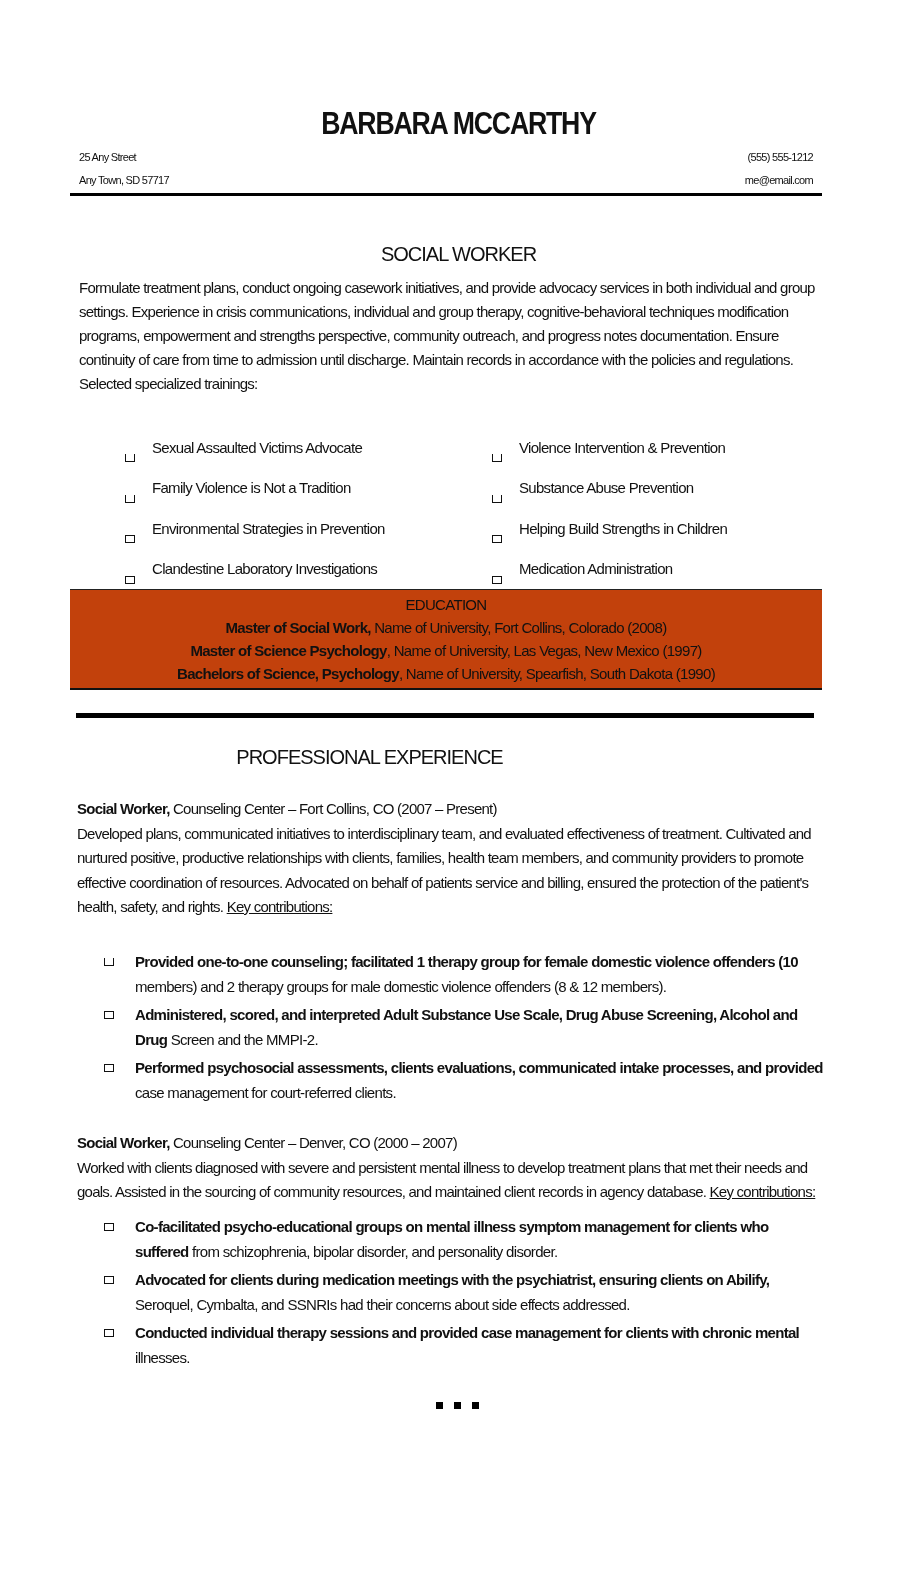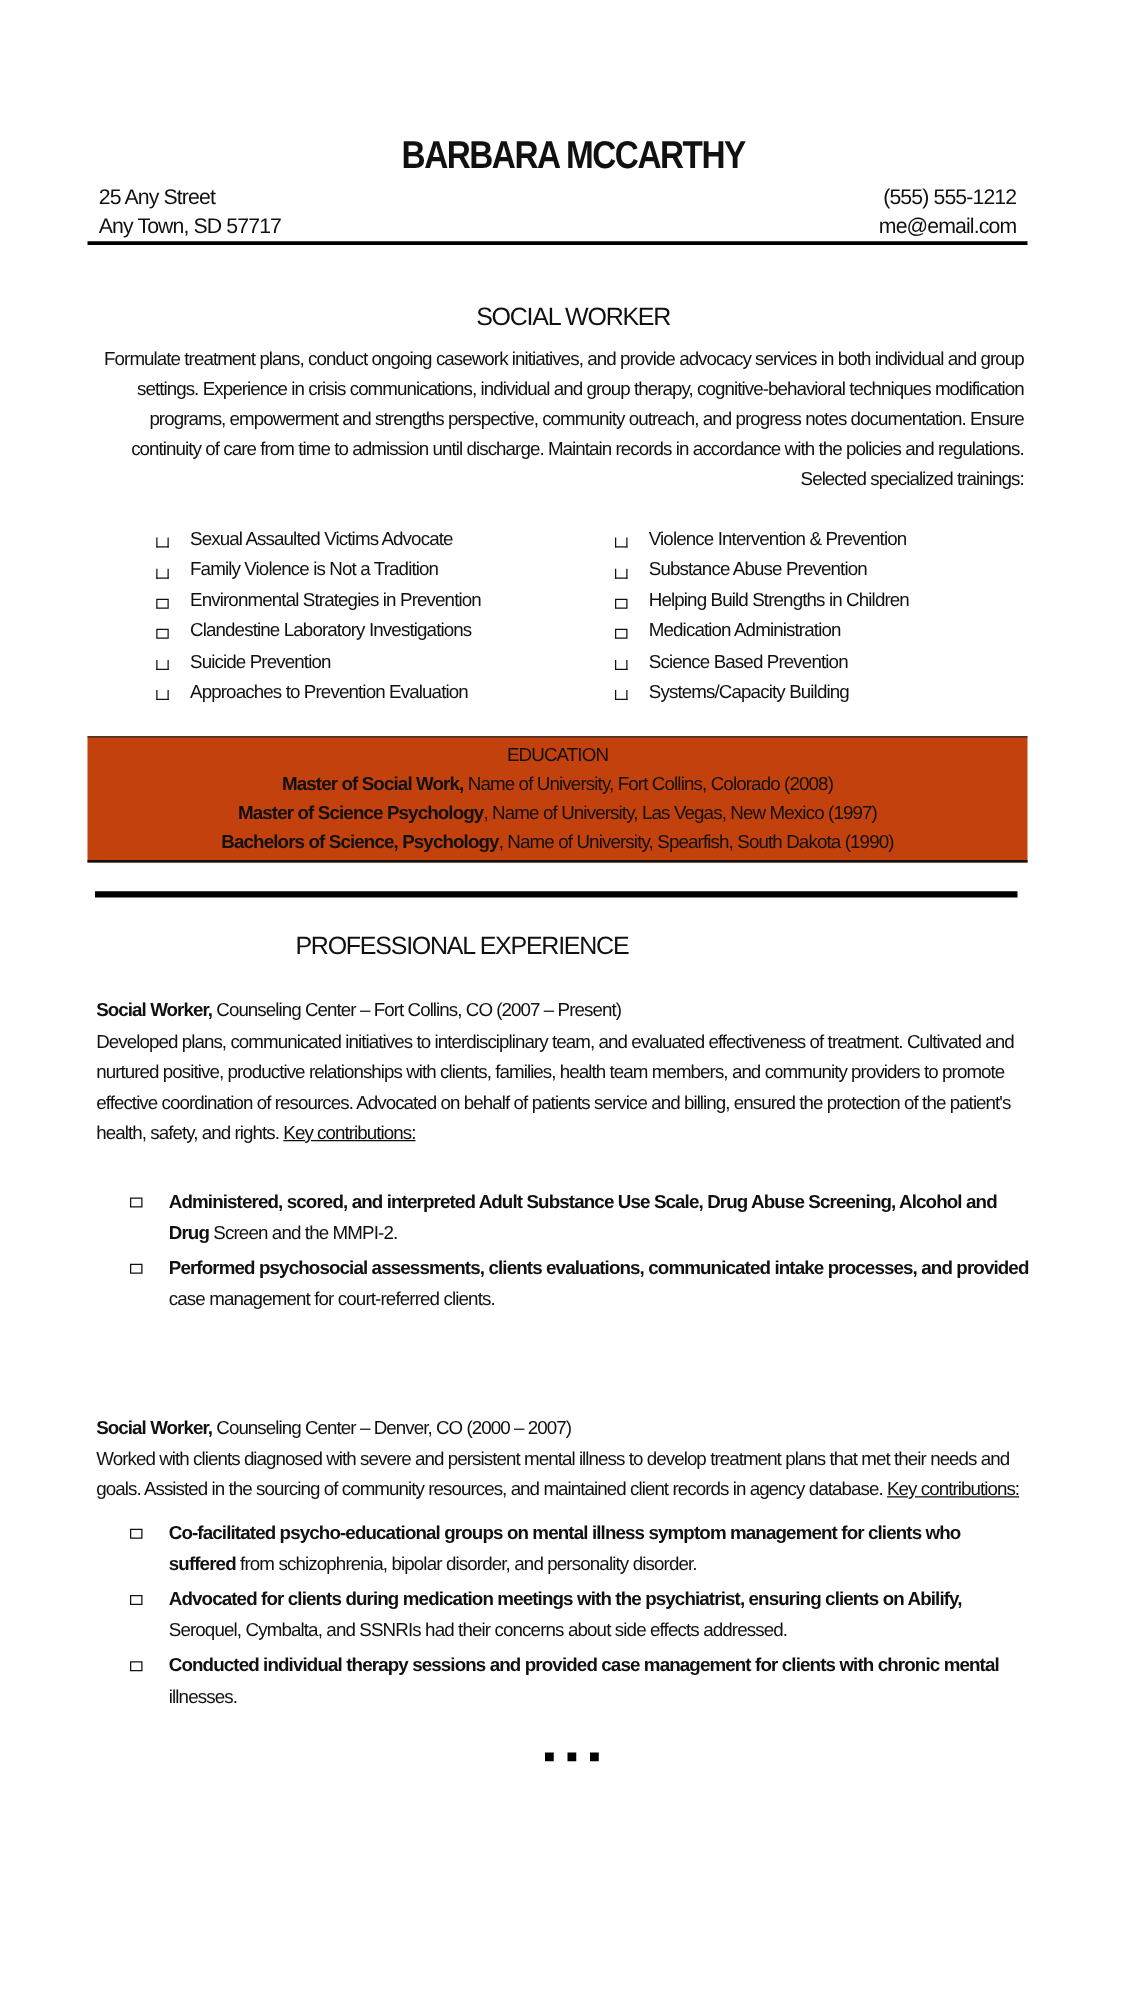--- a/index.html
+++ b/index.html
@@ -5,36 +5,36 @@
     html, body { margin: 0; padding: 0; background: #ffffff; }
     body {
       width: 917px; height: 1596px; position: relative; overflow: hidden;
       font-family: "Liberation Sans", sans-serif; color: #111;
     }
     .page { position: absolute; left: 0; top: 0; width: 917px; height: 1596px; }
     .name {
       position: absolute; top: 106px; left: 0; width: 917px; text-align: center;
       font-size: 31px; font-weight: bold; letter-spacing: -1.4px; transform: scaleX(0.86);
     }
-    .contact { position: absolute; top: 146px; font-size: 17px; line-height: 23px; letter-spacing: -0.7px; }
+    .contact { position: absolute; top: 146px; font-size: 11px; line-height: 23px; letter-spacing: -0.7px; }
     .contact.left { left: 79px; }
     .contact.right { right: 104px; text-align: right; }
     .rule-top { position: absolute; left: 70px; top: 193px; width: 752px; height: 3px; background: #000; }
     .title {
       position: absolute; top: 222px; left: 0; width: 917px; text-align: center;
       font-size: 20px; letter-spacing: -1px; margin-top: 21px;
     }
     .summary {
       position: absolute; left: 79px; top: 276px; width: 740px;
-      font-size: 15px; line-height: 24px; letter-spacing: -0.75px; text-align: right;
+      font-size: 15px; line-height: 24px; letter-spacing: -0.75px;
     }
     .trainings { position: absolute; top: 420px; font-size: 15px; line-height: 24.4px; letter-spacing: -0.7px; }
     .trainings.col1 { left: 125px; }
     .trainings.col2 { left: 492px; }
-    .trainings .item { display: flex; align-items: center; height: 24.4px; }
+    .trainings .item { display: flex; align-items: flex-end; height: 24.4px; margin-top: 16px; }
     .box {
       display: inline-block; width: 8px; height: 7px; border: 1.5px solid #111; border-top: none;
       margin-right: 17px; box-sizing: content-box; position: relative; top: 2px;
     }
     .box.full { border-top: 1.5px solid #111; height: 6px; }
     .edu {
       position: absolute; left: 70px; top: 589px; width: 752px; height: 98px;
       background: #c2410c; border-top: 1px solid #222; border-bottom: 2px solid #111;
       text-align: center; font-size: 15px; line-height: 23px; letter-spacing: -0.7px;
     }
@@ -144,20 +144,21 @@
   <div class="rule-mid"></div>
 
   <div class="pe-title">PROFESSIONAL EXPERIENCE</div>
 
   <div class="job job1">
     <div><b>Social Worker,</b><span> Counseling Center – Fort Collins, CO (2007 – Present)</span></div>
     <div><span>Developed plans, communicated initiatives to interdisciplinary team, and evaluated effectiveness of treatment. Cultivated and nurtured positive, productive relationships with clients, families, health team members, and community providers to promote effective coordination of resources. Advocated on behalf of patients service and billing, ensured the protection of the patient's health, safety, and rights. </span><span class="u">Key contributions:</span></div>
   </div>
 
   <div class="bullets bul1">
+    <div class="b"><span class="box"></span><b>Provided one-to-one counseling; facilitated 1 therapy group for female domestic violence offenders (10</b><span> members) and 2 therapy groups for male domestic violence offenders (8 &amp; 12 members).</span></div>
     <div class="b"><span class="box full"></span><b>Administered, scored, and interpreted Adult Substance Use Scale, Drug Abuse Screening, Alcohol and Drug</b><span> Screen and the MMPI-2.</span></div>
     <div class="b"><span class="box full"></span><b>Performed psychosocial assessments, clients evaluations, communicated intake processes, and provided</b><span> case management for court-referred clients.</span></div>
   </div>
 
   <div class="job job2">
     <div><b>Social Worker,</b><span> Counseling Center – Denver, CO (2000 – 2007)</span></div>
     <div><span>Worked with clients diagnosed with severe and persistent mental illness to develop treatment plans that met their needs and goals. Assisted in the sourcing of community resources, and maintained client records in agency database. </span><span class="u">Key contributions:</span></div>
   </div>
 
   <div class="bullets bul2">

